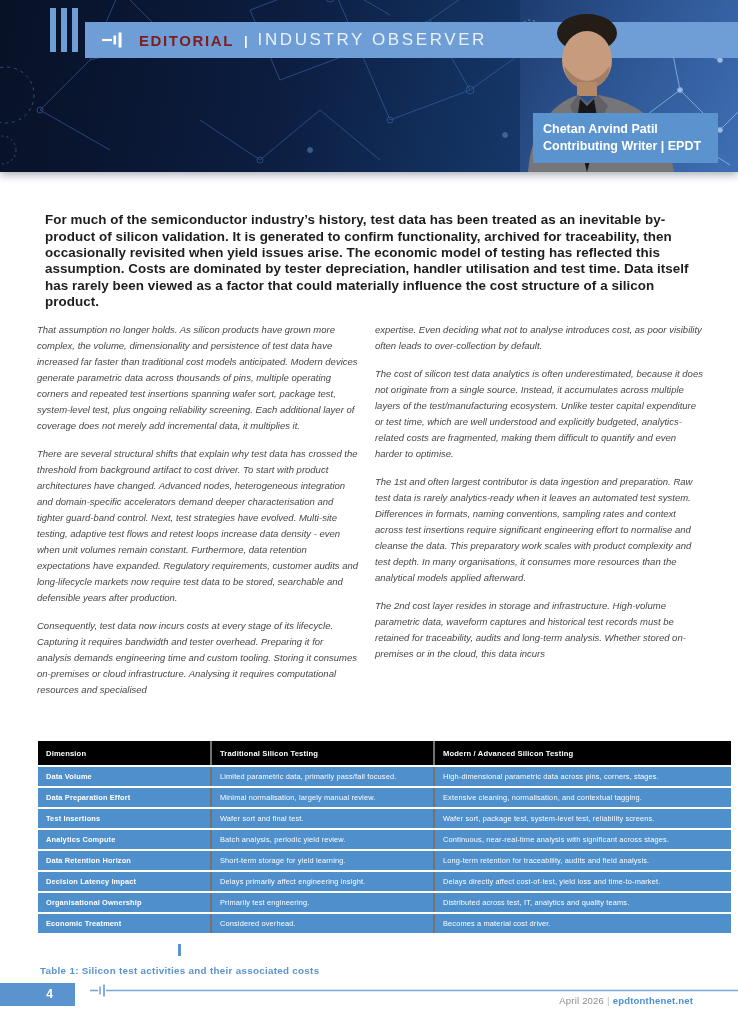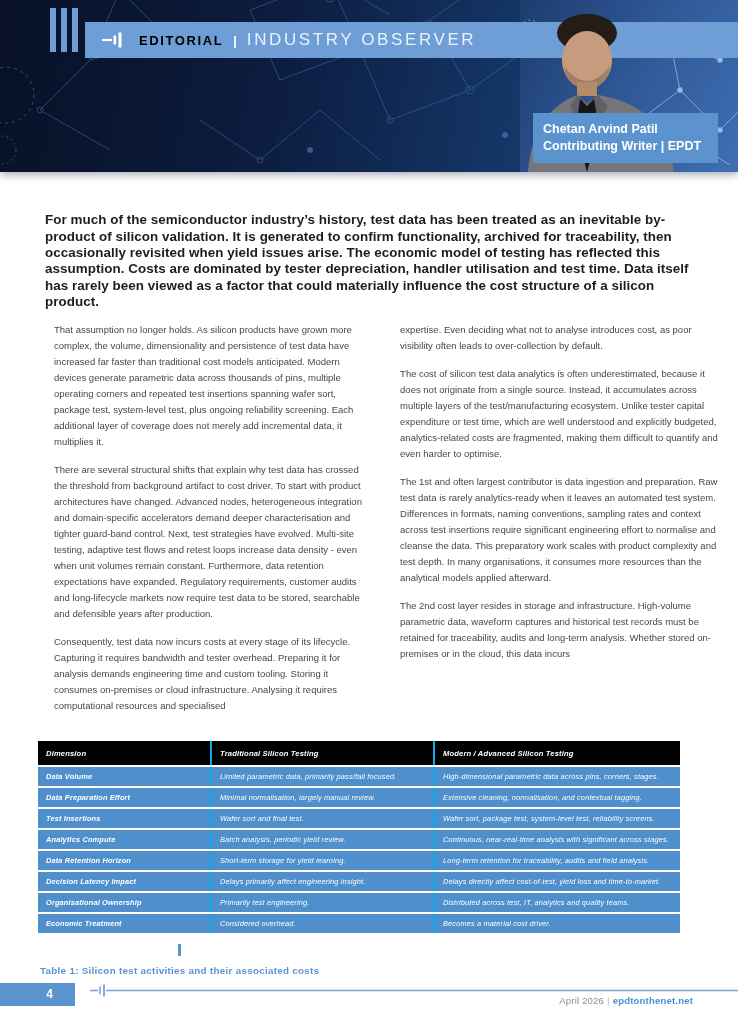--- a/index.html
+++ b/index.html
@@ -18,21 +18,21 @@
   .hero .net{position:absolute;inset:0;z-index:0;}
   .photo-bg{
     position:absolute;right:0;top:0;width:218px;height:172px;z-index:1;
     background:linear-gradient(118deg,#1d3c6e 0%,#2e5694 45%,#3f6fb4 100%);
   }
   .photo-bg svg{position:absolute;inset:0;}
   .badge-strip{
     position:absolute;left:85px;right:0;top:22px;height:36px;background:#6f9ed6;
     z-index:3;display:flex;align-items:center;padding-left:17px;gap:9px;
   }
-  .badge-bold{color:#000000;font-weight:bold;font-size:13px;letter-spacing:1.6px;}
+  .badge-bold{color:#7f1d1d;font-weight:bold;font-size:15px;letter-spacing:1.6px;}
   .badge-sep{color:#ffffff;font-size:13px;font-weight:bold;margin:0 1px;}
   .badge-light{color:#e9f1fb;font-size:17px;letter-spacing:2.6px;}
   .bars{position:absolute;left:50px;top:8px;display:flex;gap:5px;z-index:3;}
   .bars span{width:6px;height:44px;background:#6f9ed6;display:block;}
   .person{position:absolute;right:0;top:0;width:218px;height:172px;z-index:4;}
   .title{position:absolute;left:45px;top:82px;z-index:2;font-weight:bold;line-height:37px;}
   .t1{display:block;color:#6f9ed6;font-size:29px;letter-spacing:.4px;}
   .t2{display:block;color:#ffffff;font-size:29px;letter-spacing:.4px;}
   .author-box{
     position:absolute;right:20px;top:113px;width:165px;z-index:5;background:#5b93cf;
@@ -41,44 +41,44 @@
   }
 
   
   .intro{
     position:absolute;left:45px;top:199px;width:666px;
     font-size:13.4px;line-height:16.3px;color:#1d1d1f;font-weight:bold;
     letter-spacing:.05px;
   }
 
   
-  .cols{position:absolute;left:54px;top:322px;width:666px;display:flex;gap:32px;}
+  .cols{position:absolute;left:37px;top:322px;width:666px;display:flex;gap:16px;font-style:italic;}
   .col{font-size:9.5px;line-height:16px;color:#474749;}
   .col-left{width:322px;}
   .col-right{width:328px;}
   .col p{margin:0 0 12px 0;}
   .col p:last-child{margin-bottom:0;}
   .section-heading{
     color:#4a90d2;font-weight:bold;font-size:14.5px;line-height:16.5px;
     max-width:272px;margin:7px 0 6px 0;letter-spacing:.1px;
   }
 
   
   .table-wrap{position:absolute;left:38px;top:739px;width:673px;}
-  table.cost{border-collapse:separate;border-spacing:0 2px;width:642px;table-layout:fixed;font-style:italic;}
+  table.cost{border-collapse:separate;border-spacing:0 2px;width:693px;table-layout:fixed;}
   table.cost th,table.cost td{
     font-size:7.4px;color:#ffffff;text-align:left;vertical-align:middle;
     padding:0 8px;letter-spacing:.15px;
   }
   table.cost th{background:#000000;height:24px;font-weight:bold;font-size:7.6px;}
   table.cost td{background:#4e8fcc;height:19px;}
   table.cost .c1{width:156px;font-weight:bold;}
   table.cost th.c1{font-weight:bold;}
   table.cost .c2{width:205px;}
-  table.cost .sep{border-left:2px solid #0ea5e9;}
+  table.cost .sep{border-left:2px solid #737373;}
   .caption{
     position:absolute;left:40px;top:944px;display:flex;align-items:center;gap:9px;flex-direction:column;
   }
   .caption .bar{width:3px;height:12px;background:#5b93cf;}
   .caption .txt{color:#5b93cf;font-size:9.8px;font-weight:bold;letter-spacing:.3px;}
 
   
   .page-box{
     position:absolute;left:0;top:983px;width:75px;height:23px;background:#5b93cf;
     color:#ffffff;font-weight:bold;font-size:12px;line-height:23px;

